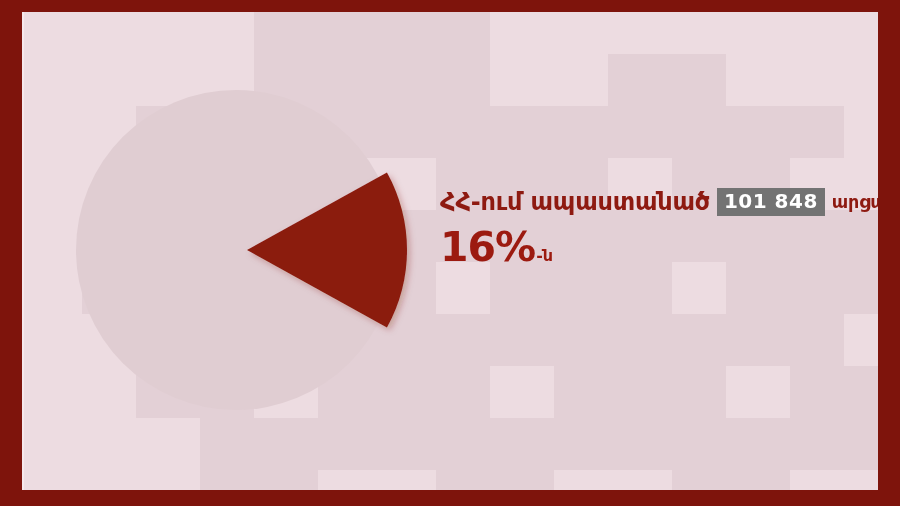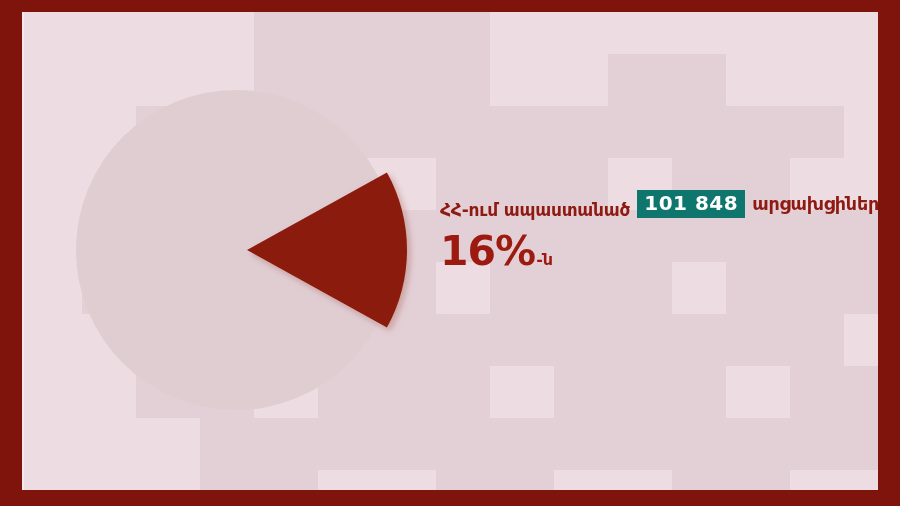--- a/index.html
+++ b/index.html
@@ -51,25 +51,25 @@
   .line { display:flex; align-items:center; white-space:nowrap; }
   #line-1 { gap:7px; margin-bottom:11px; }
   #line-2 { gap:11px; }
 
   .arm {
     font-family:"DejaVu Sans", sans-serif;
     font-weight:bold;
     color:#8E1A11;
     letter-spacing:-0.2px;
   }
-  #lead-text   { font-size:17px;margin-top:12px; }
+  #lead-text   { font-size:24px; }
   #trail-text  { font-size:17.5px; }
 
   .chip {
-    background:#0f766e;
+    background:#737373;
     color:#FFFFFF;
     font-family:"DejaVu Sans", sans-serif;
     font-weight:bold;
     display:inline-block;
   }
   #highlight-count {
     font-size:20px;
     padding:1px 7px 3px 7px;
     letter-spacing:0.5px;
   }

